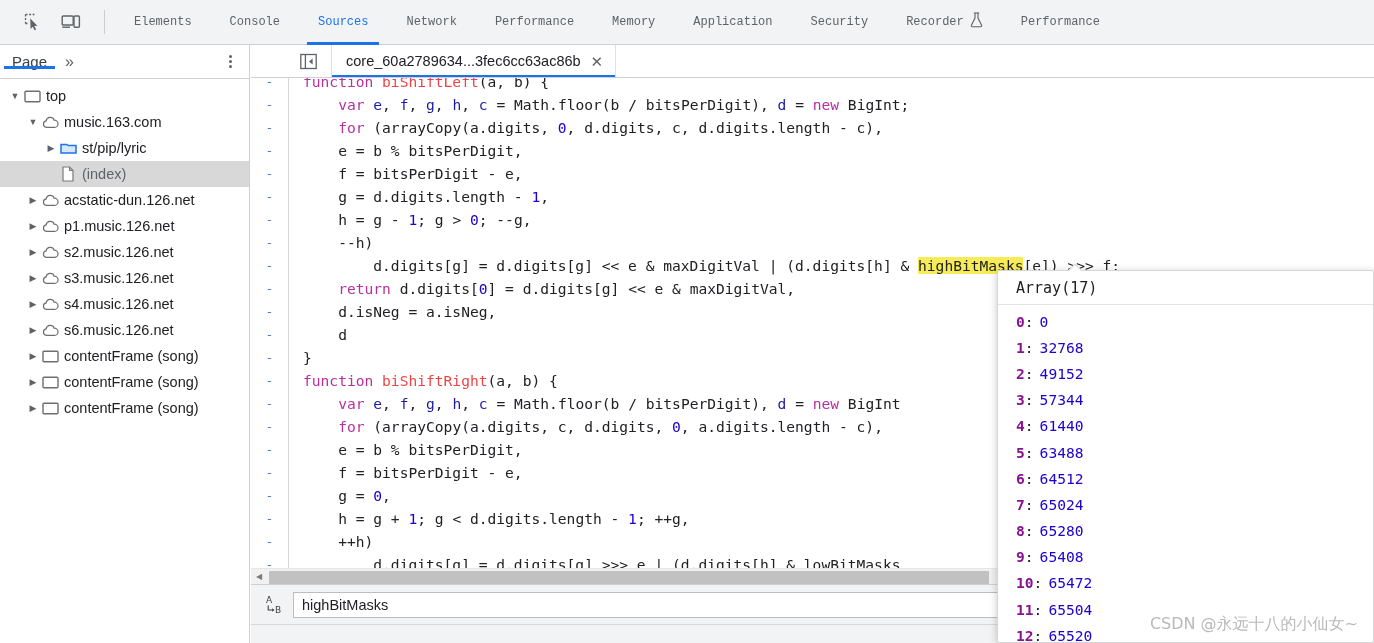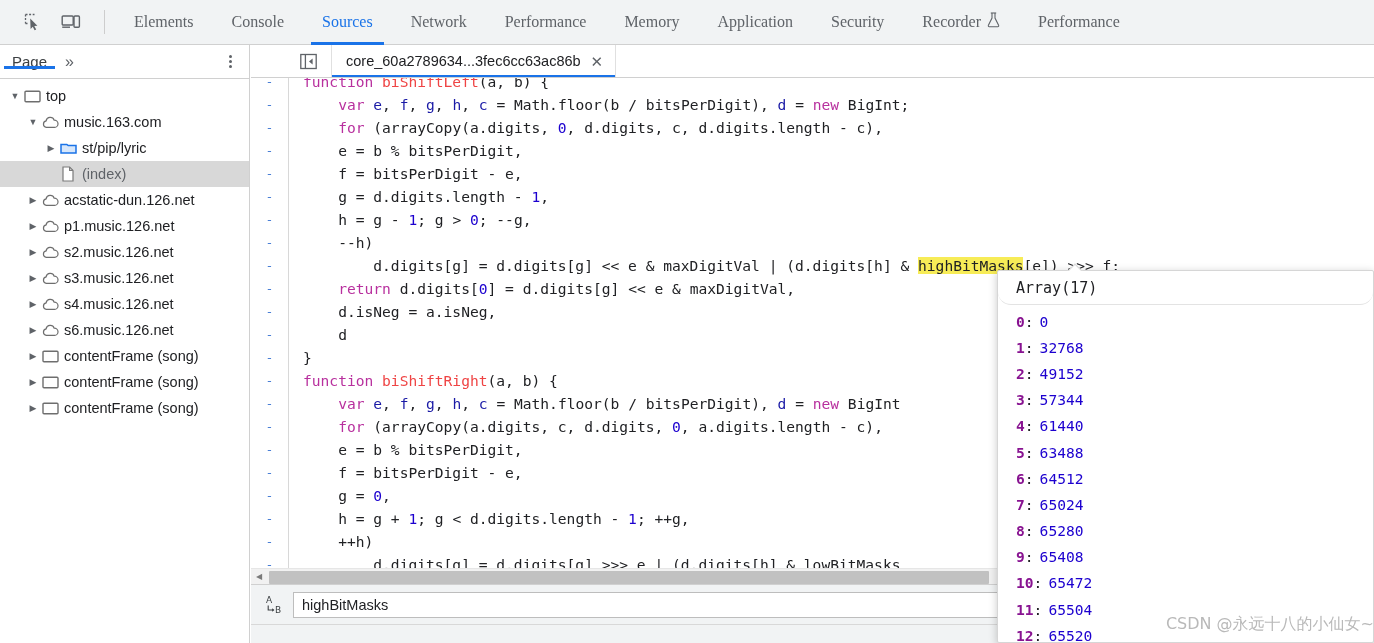--- a/index.html
+++ b/index.html
@@ -27,24 +27,24 @@
     cursor: pointer;
   }
   .tool-icon-btn:first-child { margin-left: 14px; }
   .toolbar-sep {
     width: 1px; height: 24px; background: #cdcdcd; margin: 0 10px 0 14px;
   }
   .panel-tabs { display: flex; align-items: stretch; height: 45px; }
   .panel-tab {
     display: flex; align-items: center; gap: 6px;
     padding: 4px 19px; height: 45px;
-    font-size: 16px; color: #5f6368;
+    font-size: 12px; color: #5f6368;
     cursor: pointer; white-space: nowrap;
     position: relative;
-    font-family: Liberation Serif, serif;
+    font-family: Liberation Mono, monospace;
   }
   .panel-tab.active { color: #1a73e8; }
   .panel-tab.active::after {
     content: ""; position: absolute; left: 8px; right: 8px; bottom: 0;
     height: 3px; background: #1a73e8;
   }
 
   
   .navigator {
     position: absolute; left: 0; top: 45px;
@@ -207,35 +207,34 @@
   }
   .popover-arrow i {
     display: block; width: 12px; height: 12px; background: #fff;
     border-left: 1px solid #d6d6d6; border-top: 1px solid #d6d6d6;
     transform: rotate(45deg); margin: 4px 0 0 2px;
   }
   .popover-title {
     font-size: 15px; color: #202124; padding: 8px 10px 7px 18px;
     border-bottom: 1px solid #e3e3e3;
     font-family: "DejaVu Sans Mono", monospace;
-    border-radius: 13px;
   }
   .popover-list { padding: 3px 0 0 0; }
   .prop-row {
     display: flex; align-items: center;
     height: 26.2px; padding-left: 18px; font-size: 14.6px;
     white-space: nowrap;
   }
   .prop-key { color: #881391; font-weight: bold; }
   .prop-colon { color: #202124; margin-right: 6px; }
   .prop-val { color: #1c00cf; }
 
   
   .watermark {
-    position: absolute; right: 0; bottom: 8px;
+    position: absolute; right: 16px; bottom: 8px;
     font-size: 16px; color: #b9b9b9;
     font-family: "DejaVu Sans", sans-serif;
     pointer-events: none; z-index: 9;
   }
 </style>
 </head>
 <body>
 
 <div id="app">
 

